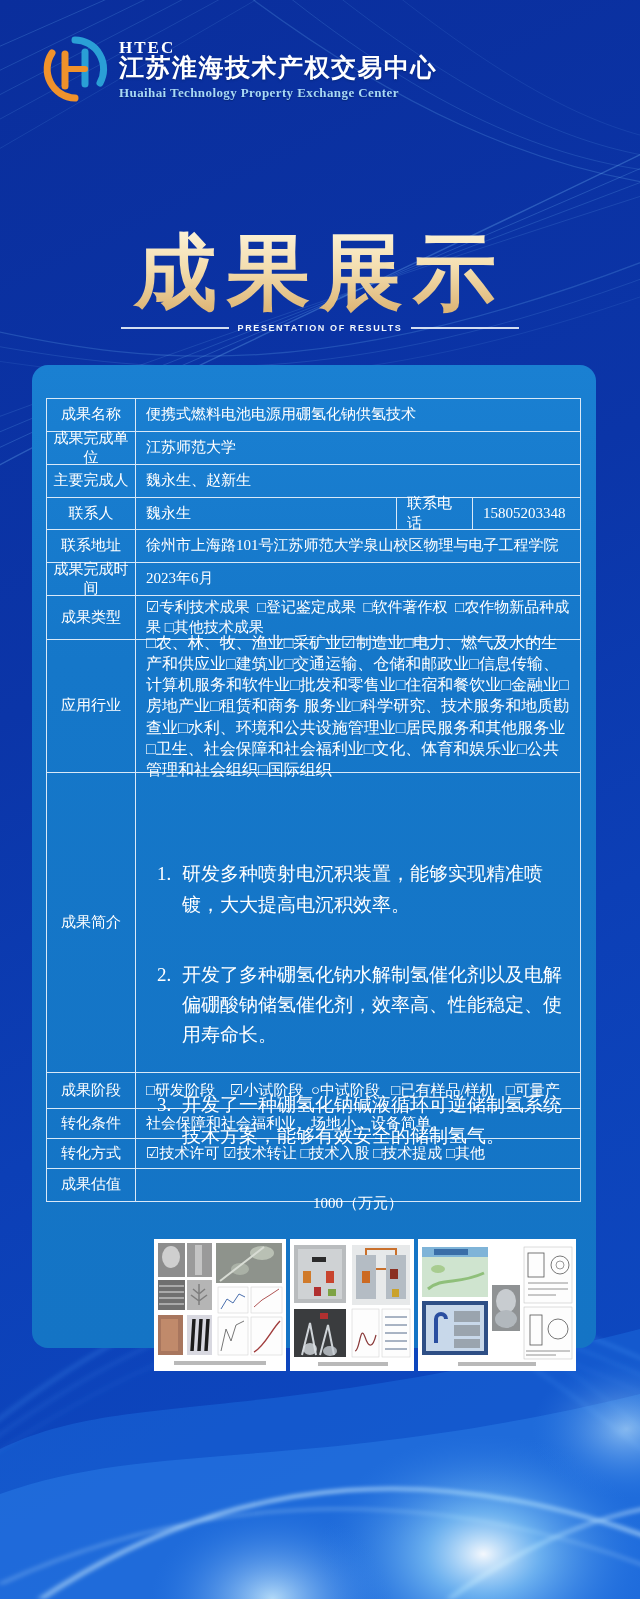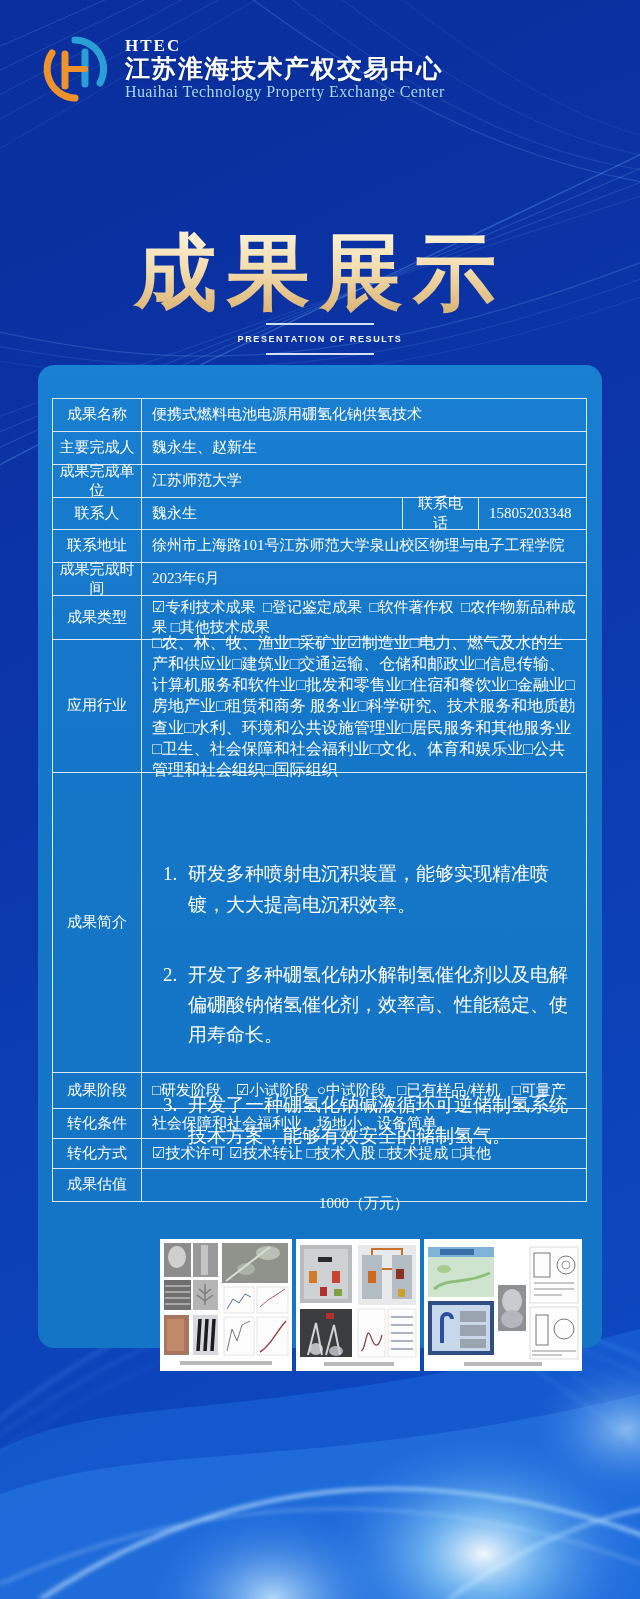--- a/index.html
+++ b/index.html
@@ -8,44 +8,44 @@
 
   .poster{
     position:relative; width:640px; height:1599px; overflow:hidden;
     background:linear-gradient(155deg,#0a2e9c 0%,#0b35a8 38%,#0c3fb6 62%,#0e4cc4 100%);
   }
   svg.deco{ position:absolute; left:0; pointer-events:none; }
   #deco-top{ top:0; }
   #deco-bottom{ bottom:0; }
 
   
-  .logo-row{ position:absolute; top:34px; left:40px; display:flex; align-items:center; gap:15px; }
+  .logo-row{ position:absolute; top:34px; left:40px; display:flex; align-items:center; gap:9px; }
   .logo-text{ display:flex; flex-direction:column; line-height:1.05; }
   .logo-abbr{ color:#ffffff; font-weight:bold; font-size:17px; letter-spacing:2px; }
   .logo-cn{ color:#ffffff; font-weight:bold; font-size:25px; letter-spacing:1.5px;
-            text-shadow:0 1px 2px rgba(0,30,90,.5); margin-top:1px; }
-  .logo-en{ color:#a9d9f4; font-weight:normal; font-size:16px; letter-spacing:.4px; margin-top:2px;
+            text-shadow:0 1px 2px rgba(0,30,90,.5); margin-top:1px;font-family:Liberation Mono, monospace; }
+  .logo-en{ color:#a9d9f4; font-weight:bold; font-size:13px; letter-spacing:.4px; margin-top:2px;
             text-shadow:0 1px 1px rgba(0,30,90,.6); }
 
   
   .title-wrap{ position:absolute; top:228px; left:0; width:100%; text-align:center; }
   .main-title{
     font-size:83px; font-weight:bold; letter-spacing:10px; line-height:1.1;
     background:linear-gradient(180deg,#fdf3d8 0%,#f3ddae 45%,#d9ae6c 100%);
     -webkit-background-clip:text; background-clip:text; color:transparent;
     text-shadow:none;
   }
-  .subtitle-row{ margin-top:4px; display:flex; align-items:center; justify-content:center; gap:9px;flex-direction:column; }
+  .subtitle-row{ margin-top:4px; display:flex; align-items:center; justify-content:center; gap:9px; }
   .subtitle-line{ width:108px; height:2px; background:#e9f1fa; opacity:.9; }
   .subtitle-text{ color:#f4f8fc; font-size:9px; font-weight:bold; letter-spacing:1.6px;
                   font-family:"Liberation Sans","DejaVu Sans",sans-serif; }
 
   
   .card{
-    position:absolute; left:38px; top:365px; width:564px; height:983px;
+    position:absolute; left:32px; top:365px; width:564px; height:983px;
     background:linear-gradient(180deg,#1a80d2 0%,#1577c9 30%,#1474c5 100%);
     border-radius:16px;
   }
   .tbl{
     position:absolute; left:14px; top:33px; width:535px;
     border:1px solid #d9e9f8; color:#ffffff;
   }
   .row{ display:flex; border-bottom:1px solid #d9e9f8; }
   .row:last-child{ border-bottom:none; }
   .lbl{
@@ -55,21 +55,21 @@
   }
   .lbl.left{ justify-content:flex-start; text-align:left; }
   .val{
     flex:1; display:flex; align-items:center;
     font-size:15px; padding:3px 10px; line-height:1.32; white-space:pre-wrap;
   }
   .val.top{ align-items:flex-start; }
   .val.center{ justify-content:center; text-align:right;margin-top:32px; }
   .val.block{ display:block; }
   .cell-mid{ flex:0 0 261px; border-right:1px solid #d9e9f8; }
-  .cell-l2{ flex:0 0 76px; border-right:1px solid #d9e9f8;text-align:center; }
+  .cell-l2{ flex:0 0 76px; border-right:1px solid #d9e9f8; }
   .cell-v2{ flex:1; }
   .r1{height:33px}.r2{height:33px}.r3{height:33px}.r4{height:32px}.r5{height:33px}
   .r6{height:33px}.r7{height:44px}.r8{height:58px}.r9{height:133px}.r10{height:49px}
   .r11{height:300px}.r12{height:36px}.r13{height:30px}.r14{height:30px}.r15{height:32px}
   .small{ font-size:16px; }
 
   .intro-list{ list-style:decimal; padding:4px 0 0 30px; }
   .intro-list li{ font-size:19px; line-height:1.6; padding-left:6px; }
 
   .photo-strip{ display:flex; gap:4px; margin:9px 0 0 8px; }
@@ -163,28 +163,28 @@
   </div>
 
   <div class="card">
     <div class="tbl">
 
       <div class="row r1">
         <div class="lbl">成果名称</div>
         <div class="val">便携式燃料电池电源用硼氢化钠供氢技术</div>
       </div>
 
+      <div class="row r2">
+        <div class="lbl">成果完成单位</div>
+        <div class="val">江苏师范大学</div>
+      </div>
+
       <div class="row r3">
         <div class="lbl">主要完成人</div>
         <div class="val">魏永生、赵新生</div>
-      </div>
-
-      <div class="row r2">
-        <div class="lbl">成果完成单位</div>
-        <div class="val">江苏师范大学</div>
       </div>
 
       <div class="row r4">
         <div class="lbl">联系人</div>
         <div class="val cell-mid">魏永生</div>
         <div class="val cell-l2">联系电话</div>
         <div class="val cell-v2">15805203348</div>
       </div>
 
       <div class="row r5">

